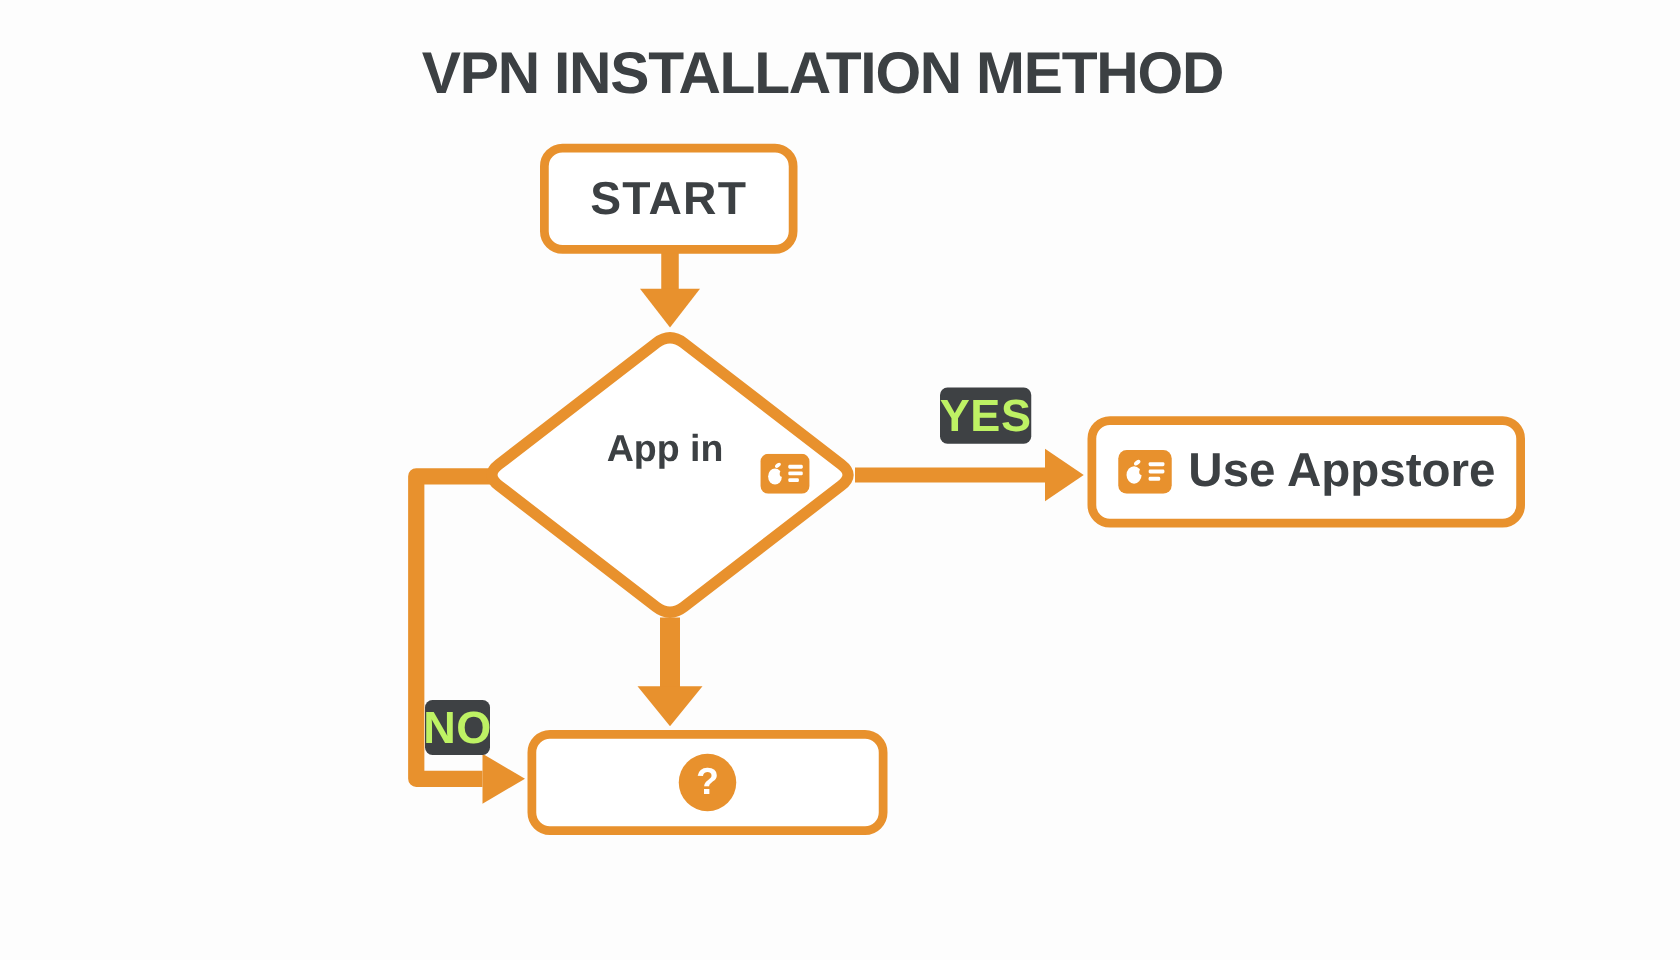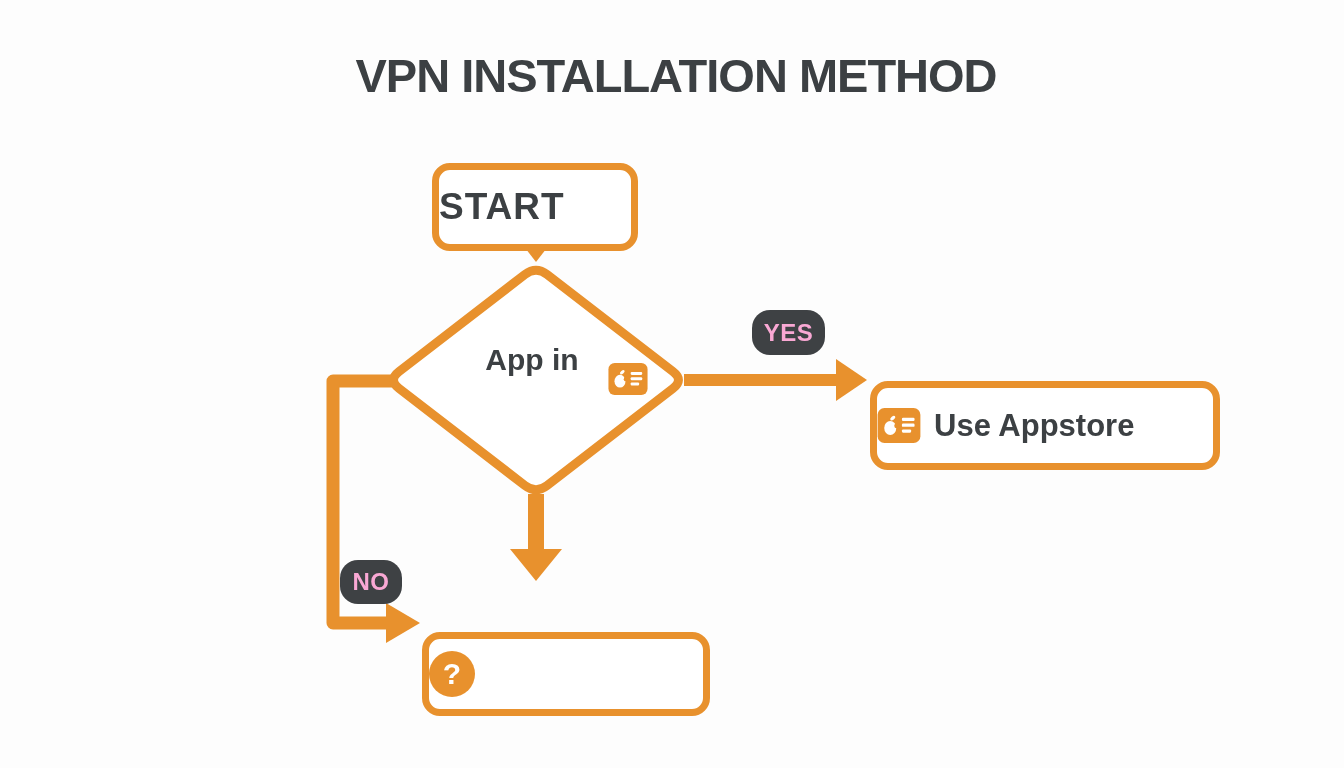--- a/index.html
+++ b/index.html
@@ -9,21 +9,21 @@
     height: 768px;
     background: #fdfdfd;
     overflow: hidden;
     font-family: "Liberation Sans", sans-serif;
   }
   .title {
     position: absolute;
     left: 658px;
     top: 30px;
     transform: translateX(-50%);
-    margin: 18px;
+    margin: 0;
     white-space: nowrap;
     font-size: 47px;
     font-weight: bold;
     letter-spacing: -1px;
     color: #3c4043;
     text-align: center;
   }
   .connectors {
     position: absolute;
     left: 0; top: 0;
@@ -32,53 +32,52 @@
   .arrow-fill { fill: #e8912d; }
   .diamond { fill: #ffffff; stroke: #e8912d; stroke-width: 9; }
   .node {
     position: absolute;
     box-sizing: border-box;
     background: #ffffff;
     border: 7px solid #e8912d;
     border-radius: 18px;
     display: flex;
     align-items: center;
-    justify-content: flex-start;
+    justify-content: center;
     color: #3c4043;
     font-weight: bold;
-    margin-top: 48px;
   }
   .node-start { left: 432px; top: 115px; width: 206px; height: 88px; font-size: 37px; letter-spacing: 1px; }
-  .node-use-appstore { left: 870px; top: 333px; width: 350px; height: 89px; font-size: 31px; gap: 13px; }
+  .node-use-appstore { left: 870px; top: 333px; width: 350px; height: 89px; font-size: 38px; gap: 13px; }
   .node-sideload { left: 422px; top: 584px; width: 288px; height: 84px; font-size: 38px; gap: 15px; }
   .decision-label {
     position: absolute;
     left: 421px; top: 340px;
     width: 222px;
     text-align: center;
     font-size: 30px;
     font-weight: bold;
     line-height: 1.3;
     color: #3c4043;
   }
   .decision-icon-wrap { position: absolute; left: 608px; top: 363px; }
   .badge {
     position: absolute;
     background: #3e4144;
-    color: #f9a8d4;
+    color: #bef264;
     font-weight: bold;
-    font-size: 24px;
+    font-size: 36px;
     display: flex;
     align-items: center;
     justify-content: center;
-    border-radius: 18px;
+    border-radius: 6px;
     letter-spacing: 0.5px;
   }
   .badge-yes { left: 752px; top: 310px; width: 73px; height: 45px; }
-  .badge-no { left: 340px; top: 560px; width: 62px; height: 44px; }
+  .badge-no { left: 340px; top: 560px; width: 52px; height: 44px; }
   .qmark {
     width: 46px; height: 46px;
     border-radius: 50%;
     background: #e8912d;
     color: #ffffff;
     font-size: 30px;
     font-weight: bold;
     display: flex;
     align-items: center;
     justify-content: center;

